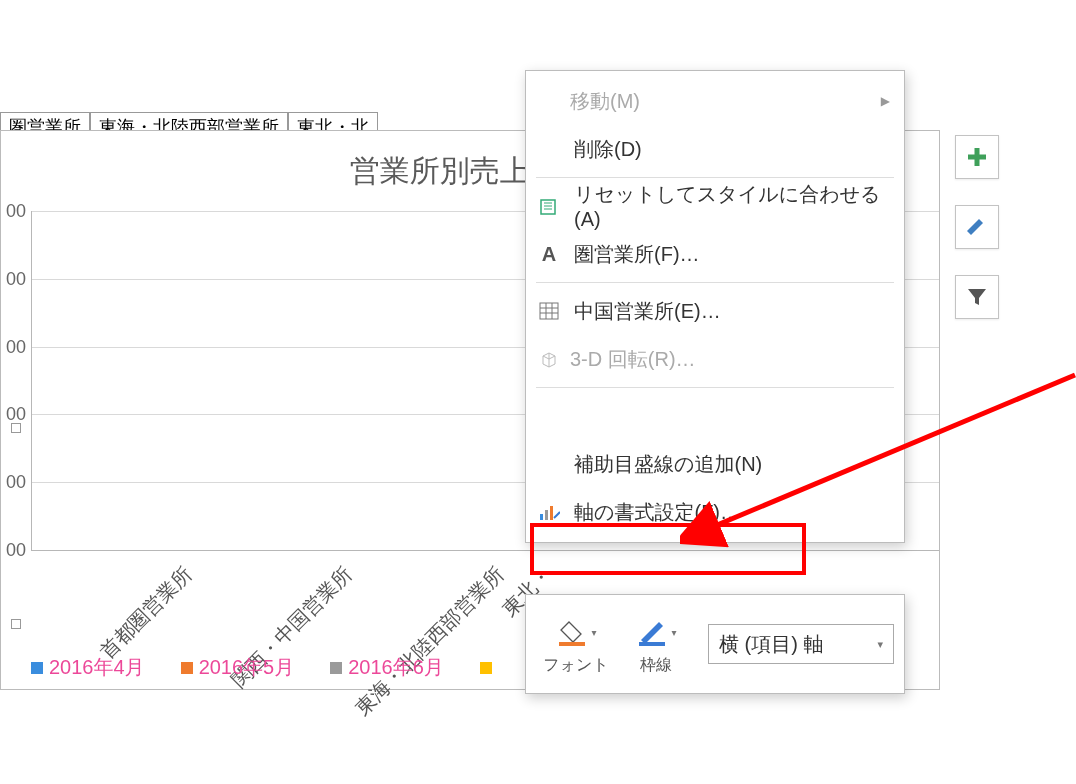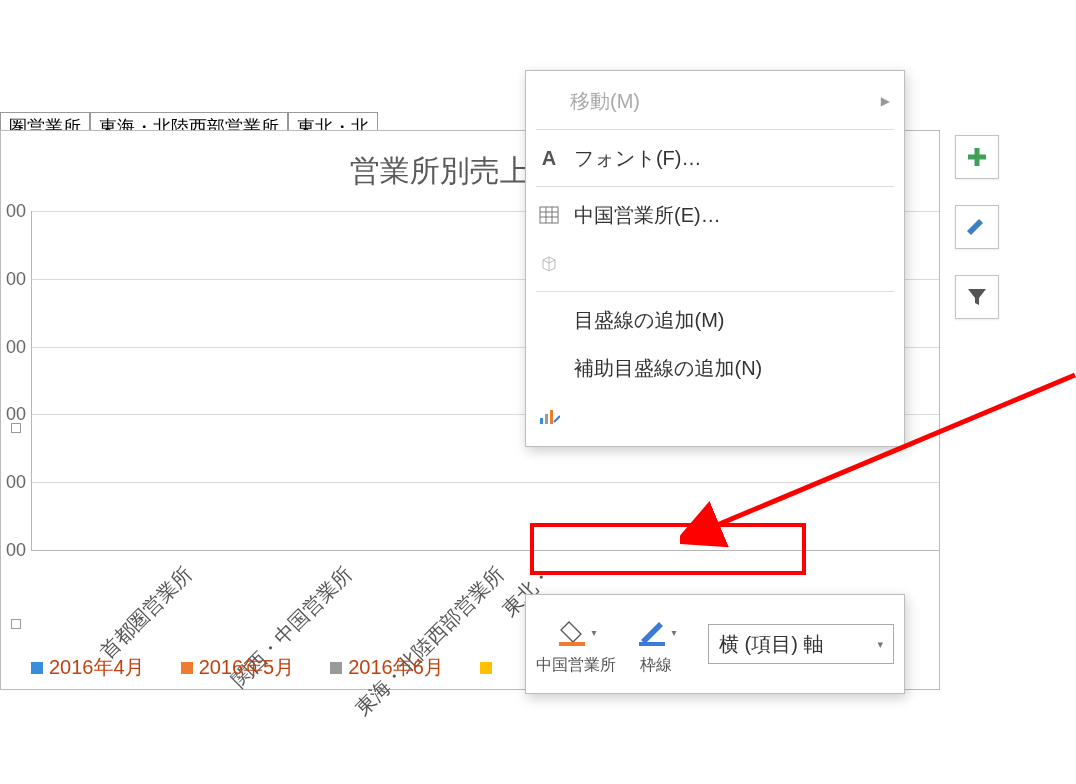--- a/index.html
+++ b/index.html
@@ -109,21 +109,21 @@
   }
 
   .legend {
     position: absolute;
     left: 30px;
     bottom: 8px;
     top: auto;
     display: flex;
     gap: 36px;
     font-size: 20px;
-    color: #c2410c;
+    color: #ec4899;
     justify-content: flex-end;
   }
   .legend-item {
     display: flex;
     align-items: center;
     gap: 6px;
   }
   .legend-swatch {
     width: 12px; height: 12px;
   }
@@ -339,60 +339,74 @@
       <path d="M3 4h18l-7 9v7l-4-2v-5z" fill="#555"></path>
     </svg>
 </div>
 
 <div class="ctxmenu">
   <div class="ctxitem disabled">
     <span class="ctx-icon"></span>
     <span>移動(M)</span>
     <span class="submenu-arrow">▶</span>
   </div>
+  <div class="ctxitem">
+    <span class="ctx-icon"></span>
+    <span>削除(D)</span>
+  </div>
   <div class="ctxsep"></div>
   <div class="ctxitem">
+    <span class="ctx-icon">
+      <svg width="20" height="20">
+          <rect x="2" y="4" width="14" height="14" fill="none" stroke="#3a7" stroke-width="1.5"></rect>
+          <path d="M5 7h8M5 10h8M5 13h8" stroke="#3a7" stroke-width="1"></path>
+        </svg>
+    </span>
+    <span>リセットしてスタイルに合わせる(A)</span>
+  </div>
+  <div class="ctxitem">
     <span class="ctx-icon" style="font-weight:bold;color:#555;">A</span>
-    <span>フォント(F)…</span>
+    <span>圏営業所(F)…</span>
   </div>
   <div class="ctxsep"></div>
   <div class="ctxitem">
     <span class="ctx-icon">
       <svg width="20" height="18">
           <rect x="1" y="1" width="18" height="16" fill="none" stroke="#777"></rect>
           <path d="M1 6h18M1 11h18M7 1v16M13 1v16" stroke="#777" stroke-width="1"></path>
         </svg>
     </span>
     <span>中国営業所(E)…</span>
   </div>
   <div class="ctxitem disabled">
     <span class="ctx-icon">
       <svg width="18" height="18">
           <path d="M3 6l6-3 6 3v8l-6 3-6-3z M9 3v14 M3 6l6 3 6-3" fill="none" stroke="#bbb"></path>
         </svg>
     </span>
+    <span>3-D 回転(R)…</span>
   </div>
   <div class="ctxsep"></div>
   <div class="ctxitem">
     <span class="ctx-icon"></span>
-    <span>目盛線の追加(M)</span>
   </div>
   <div class="ctxitem">
     <span class="ctx-icon"></span>
     <span>補助目盛線の追加(N)</span>
   </div>
   <div class="ctxitem">
     <span class="ctx-icon">
       <svg width="22" height="20">
           <rect x="2" y="12" width="3" height="6" fill="#3a8dde"></rect>
           <rect x="7" y="8" width="3" height="10" fill="#9a9a9a"></rect>
           <rect x="12" y="4" width="3" height="14" fill="#ef7b2e"></rect>
           <path d="M16 16 L22 10" stroke="#3a7bd5" stroke-width="2"></path>
         </svg>
     </span>
+    <span>軸の書式設定(F)…</span>
   </div>
 </div>
 
 <div class="highlight-box" style="left:530px; top:523px; width:276px; height:52px;"></div>
 
 <svg class="red-arrow" style="left:680px; top:370px; width:400px; height:180px;">
   <defs>
     <marker id="ah" markerWidth="12" markerHeight="12" refX="2" refY="5" orient="auto">
       <path d="M0,0 L10,5 L0,10 z" fill="#ff0000"></path>
     </marker>
@@ -402,21 +416,21 @@
 
 <div class="minitoolbar">
   <div class="tool-btn">
     <div class="tool-icon">
       <svg width="34" height="30">
           <path d="M8 4 L20 16 L12 24 L0 12 Z" fill="none" stroke="#555" stroke-width="1.3" transform="translate(6,0)"></path>
           <rect x="4" y="24" width="26" height="4" fill="#ef7b2e"></rect>
         </svg>
       <span style="font-size:10px; color:#777; margin-left:2px;">▾</span>
     </div>
-    <div>中国営業所</div>
+    <div>フォント</div>
   </div>
   <div class="tool-btn">
     <div class="tool-icon">
       <svg width="34" height="30">
           <path d="M6 22 L24 4 L28 8 L10 26 Z" fill="#3a7bd5"></path>
           <rect x="4" y="24" width="26" height="4" fill="#3a7bd5"></rect>
         </svg>
       <span style="font-size:10px; color:#777; margin-left:2px;">▾</span>
     </div>
     <div>枠線</div>

